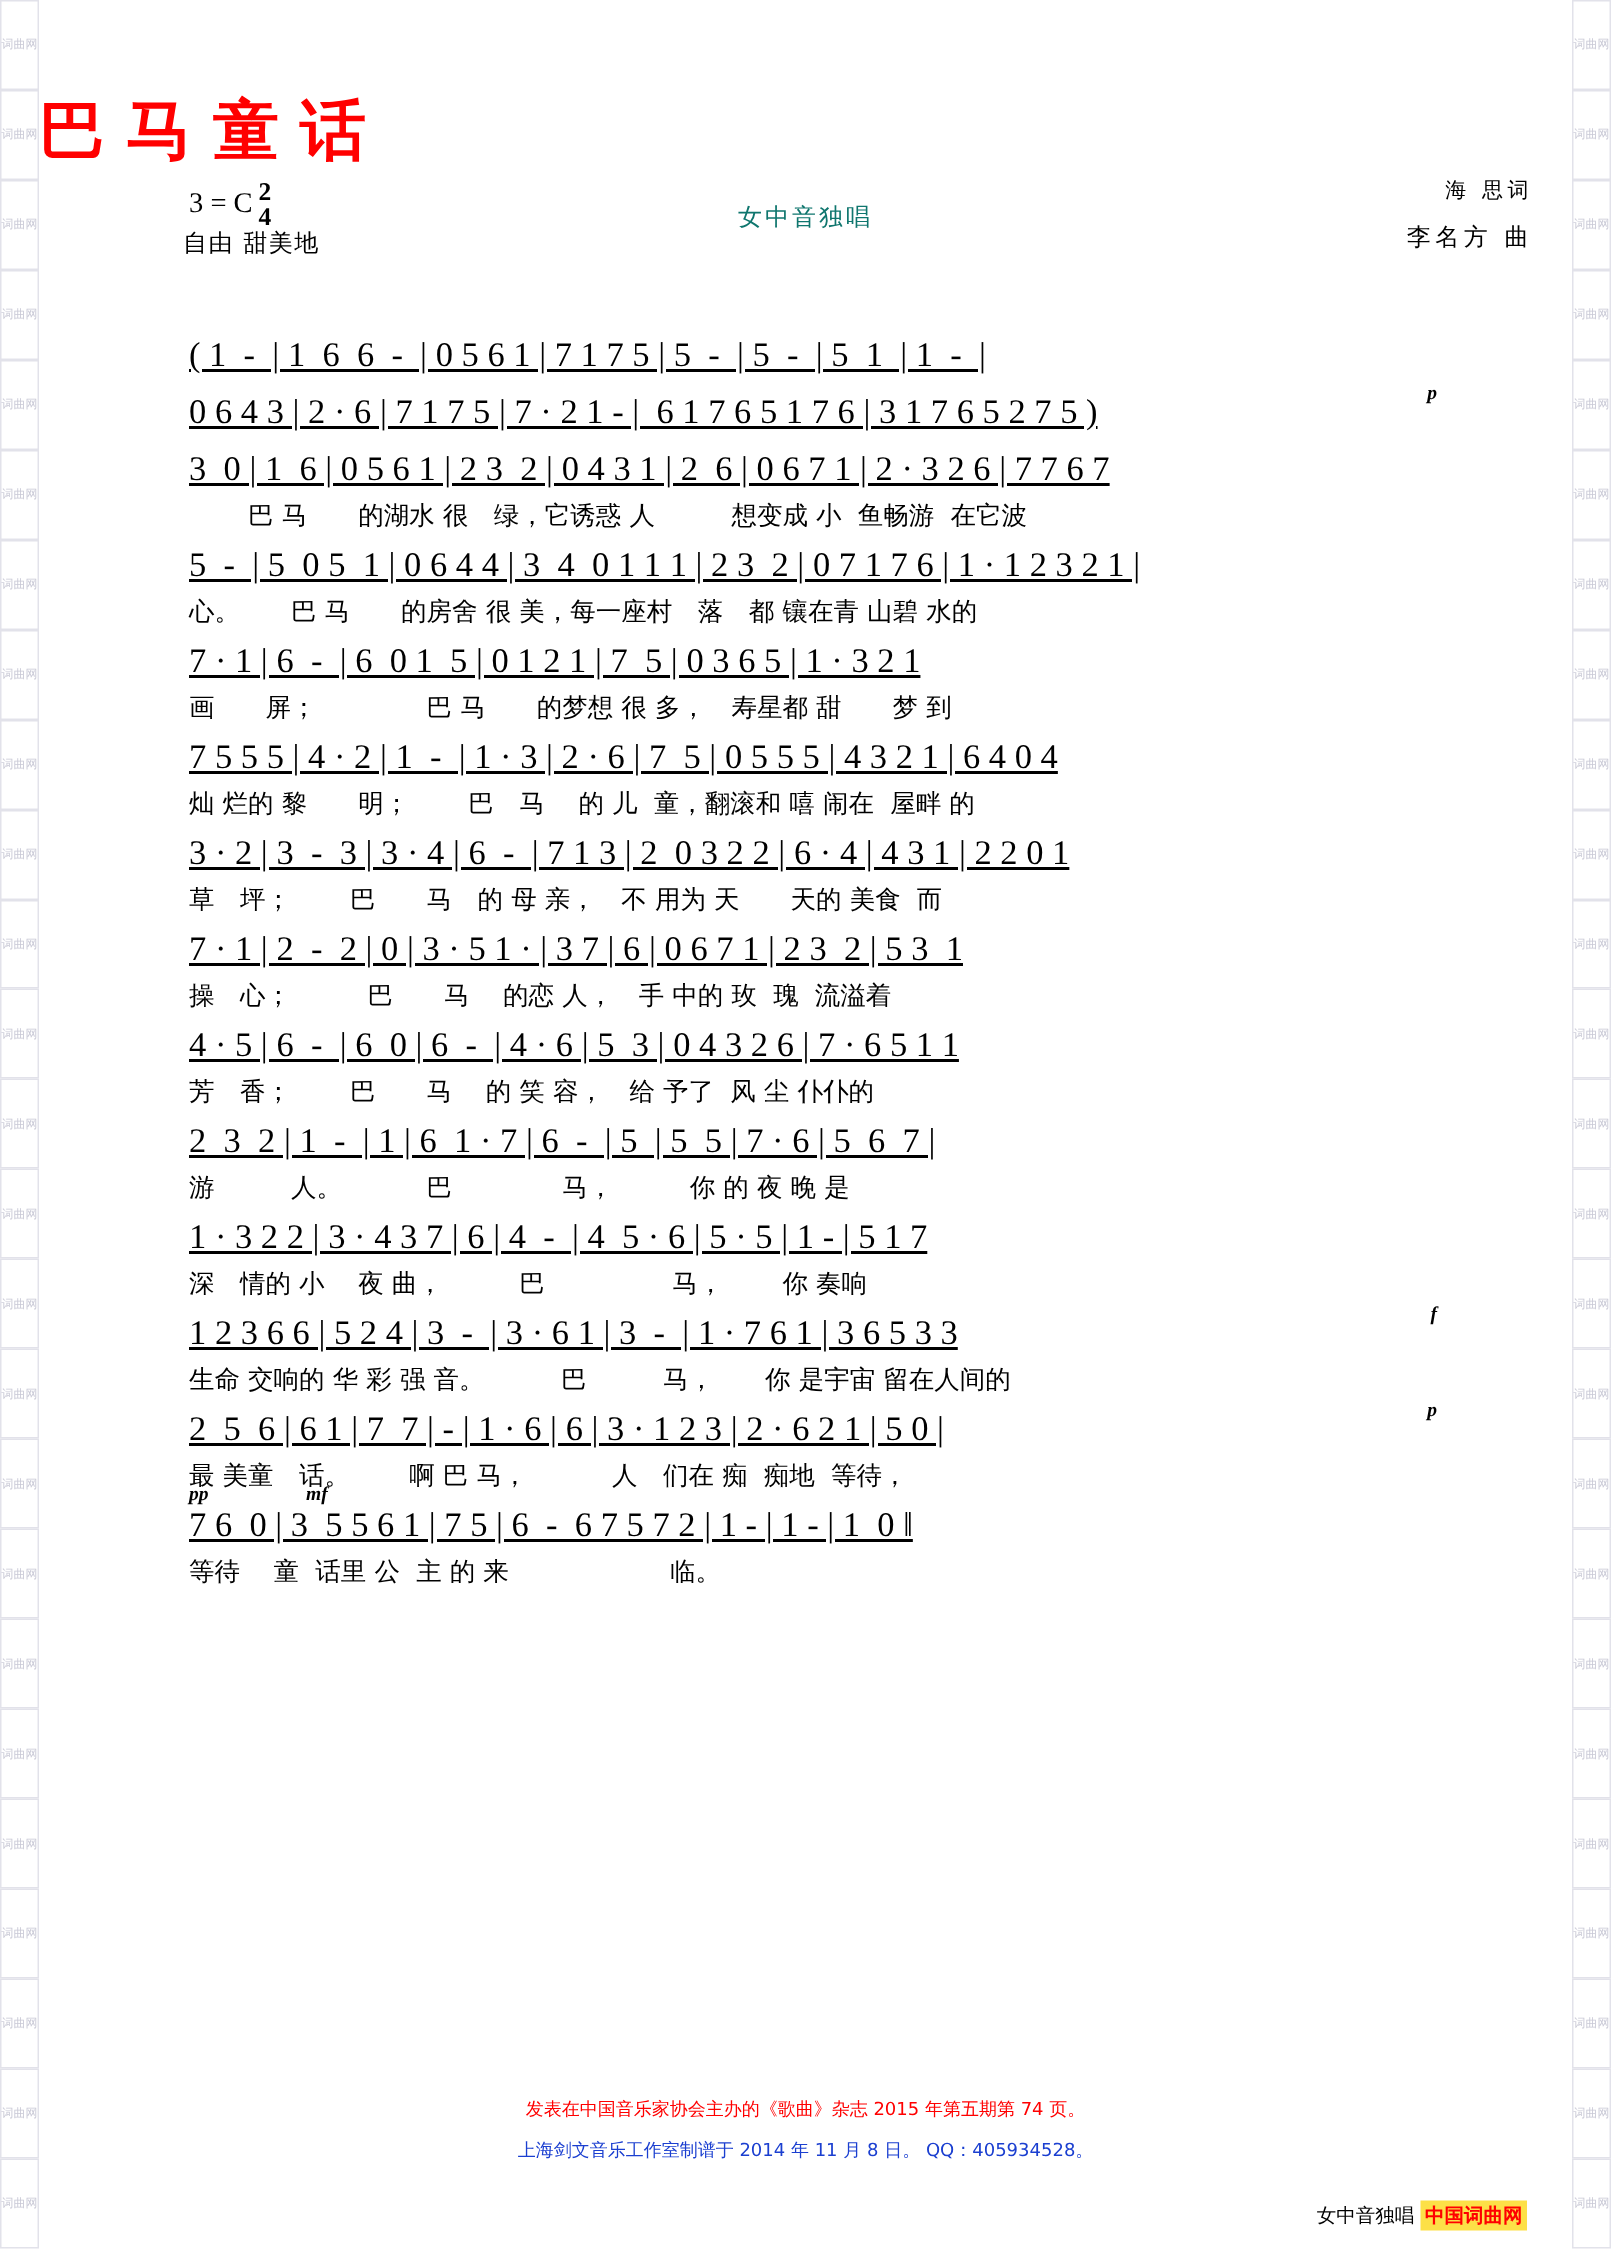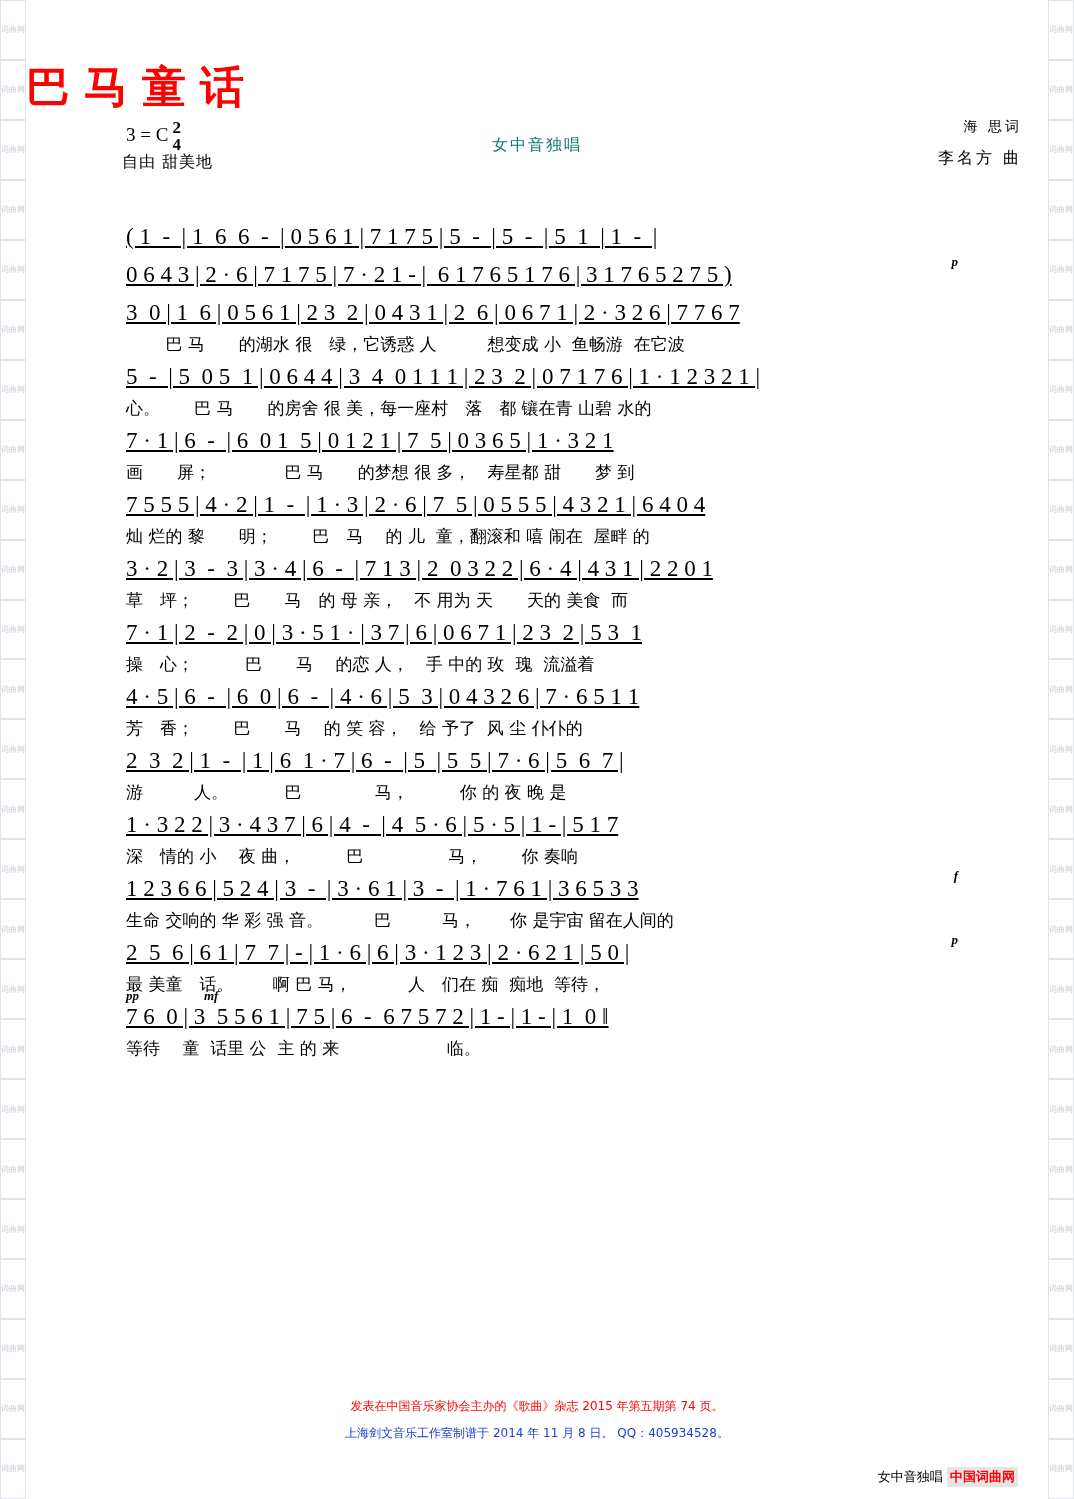--- a/index.html
+++ b/index.html
@@ -130,21 +130,21 @@
   .footer .l2{color:#1b3fd0;}
   .source{
     position:absolute;right:30px;bottom:12px;
     font-size:13px;
     font-family:"DejaVu Sans", sans-serif;
     color:#000;
   }
   .source .brand{color:#ff0000;font-weight:bold;}
   .srcbox{
     display:inline-block;
-    background:#e5e5e5;
+    background:#fde047;
     padding:1px 3px;
   }
 </style>
 </head>
 <body>
 
 <div class="wm-col left" id="wm-left">
     <div class="wm-cell">词曲网</div>
     <div class="wm-cell">词曲网</div>
     <div class="wm-cell">词曲网</div>

